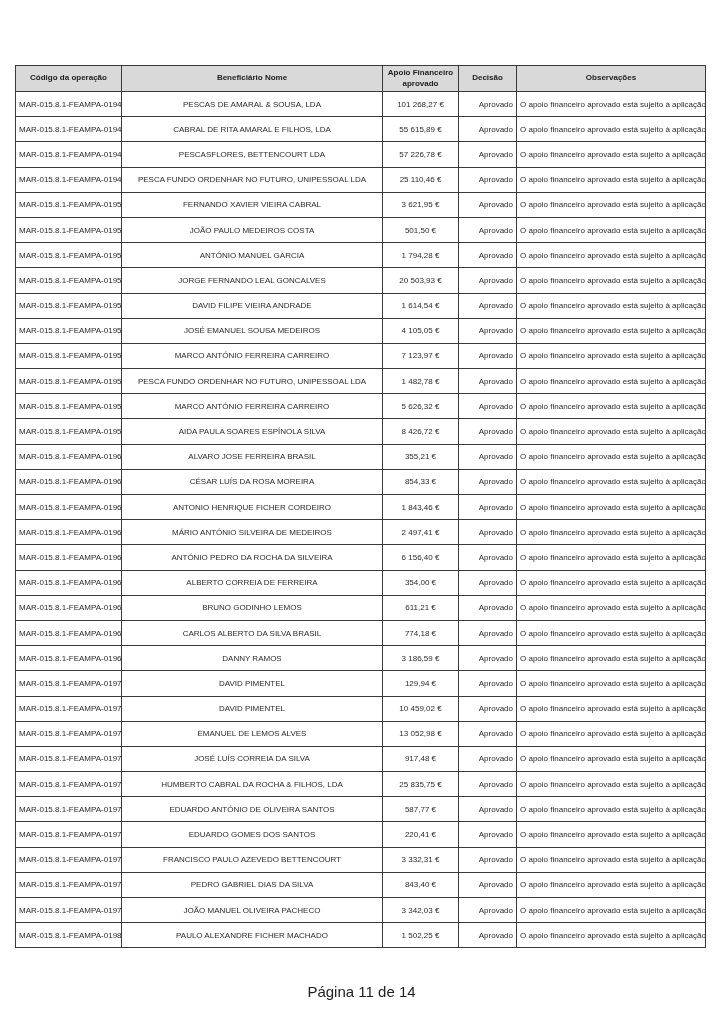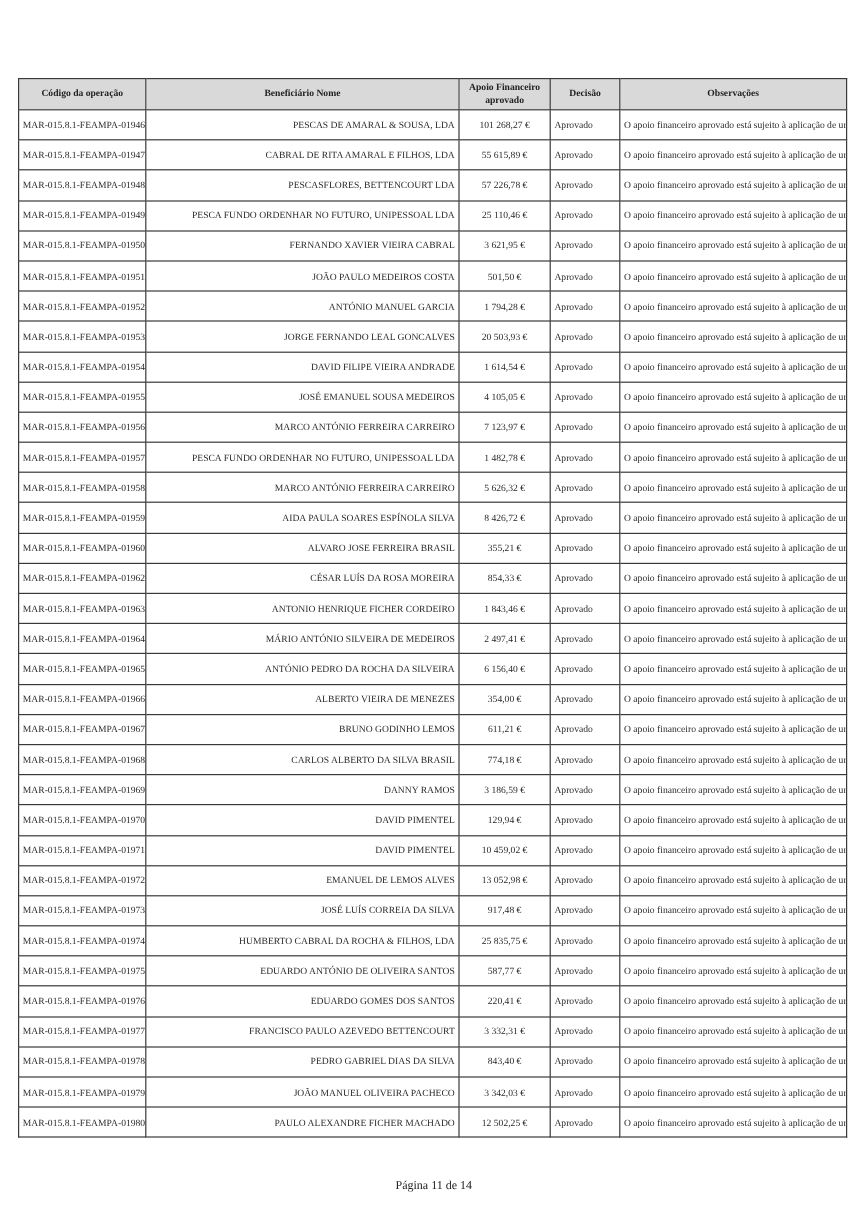--- a/index.html
+++ b/index.html
@@ -1,33 +1,33 @@
 <!DOCTYPE html>
 <html><head>
 <meta charset="utf-8">
 <style>
   html, body { margin:0; padding:0; background:#ffffff; }
   body { width:723px; height:1024px; position:relative; overflow:hidden;
          font-family:"Liberation Sans", "DejaVu Sans", sans-serif; color:#2a2a2a; }
-  .page { position:absolute; left:0; top:0; width:723px; height:992px;font-family:Liberation Serif, serif; }
+  .page { position:absolute; left:0; top:0; width:723px; height:992px; }
   table.grid { position:absolute; left:15px; top:65px; width:690px;
                border-collapse:collapse; table-layout:fixed; }
   table.grid th, table.grid td { border:1px solid #3a3a3a; padding:0 3px; font-size:8px;
                line-height:11px; overflow:hidden; white-space:nowrap; }
   table.grid th { background:#d9d9d9; font-weight:bold; text-align:center; height:25px;
                font-size:8px; white-space:normal; line-height:10.5px; color:#222; }
   table.grid td { height:24.2px; }
   td.code { text-align:left; padding-left:2px; }
-  td.name { text-align:right; padding-left:2px; }
+  td.name { text-align:center; padding-left:2px; }
   td.amount { text-align:center; padding-right:4px; }
-  td.decision { text-align:left; }
+  td.decision { text-align:right; }
   td.obs { white-space:normal; text-align:justify; line-height:11.5px; padding:0 2px;
            font-size:7.8px; }
   .footer { position:absolute; top:983px; left:0; width:723px; text-align:center;
-            font-size:10px; color:#222; }
+            font-size:15px; color:#222; }
 </style>
 </head>
 <body>
 
 <div class="page">
   <table class="grid">
     <colgroup>
       <col style="width:106px">
       <col style="width:261px">
       <col style="width:76px">
@@ -172,21 +172,21 @@
         </tr>
         <tr>
           <td class="code">MAR-015.8.1-FEAMPA-01965</td>
           <td class="name">ANTÓNIO PEDRO DA ROCHA DA SILVEIRA</td>
           <td class="amount">6 156,40 €</td>
           <td class="decision">Aprovado</td>
           <td class="obs">O apoio financeiro aprovado está sujeito à aplicação de uma taxa de rateio no pedido de pagamento</td>
         </tr>
         <tr>
           <td class="code">MAR-015.8.1-FEAMPA-01966</td>
-          <td class="name">ALBERTO VIEIRA DE MENEZES</td>
+          <td class="name">ALBERTO CORREIA DE FERREIRA</td>
           <td class="amount">354,00 €</td>
           <td class="decision">Aprovado</td>
           <td class="obs">O apoio financeiro aprovado está sujeito à aplicação de uma taxa de rateio no pedido de pagamento</td>
         </tr>
         <tr>
           <td class="code">MAR-015.8.1-FEAMPA-01967</td>
           <td class="name">BRUNO GODINHO LEMOS</td>
           <td class="amount">611,21 €</td>
           <td class="decision">Aprovado</td>
           <td class="obs">O apoio financeiro aprovado está sujeito à aplicação de uma taxa de rateio no pedido de pagamento</td>
@@ -271,21 +271,21 @@
         <tr>
           <td class="code">MAR-015.8.1-FEAMPA-01979</td>
           <td class="name">JOÃO MANUEL OLIVEIRA PACHECO</td>
           <td class="amount">3 342,03 €</td>
           <td class="decision">Aprovado</td>
           <td class="obs">O apoio financeiro aprovado está sujeito à aplicação de uma taxa de rateio no pedido de pagamento</td>
         </tr>
         <tr>
           <td class="code">MAR-015.8.1-FEAMPA-01980</td>
           <td class="name">PAULO ALEXANDRE FICHER MACHADO</td>
-          <td class="amount">12 502,25 €</td>
+          <td class="amount">1 502,25 €</td>
           <td class="decision">Aprovado</td>
           <td class="obs">O apoio financeiro aprovado está sujeito à aplicação de uma taxa de rateio no pedido de pagamento</td>
         </tr>
       </tbody>
   </table>
 
   <div class="footer">Página 11 de 14</div>
 </div>
 
 </body></html>

